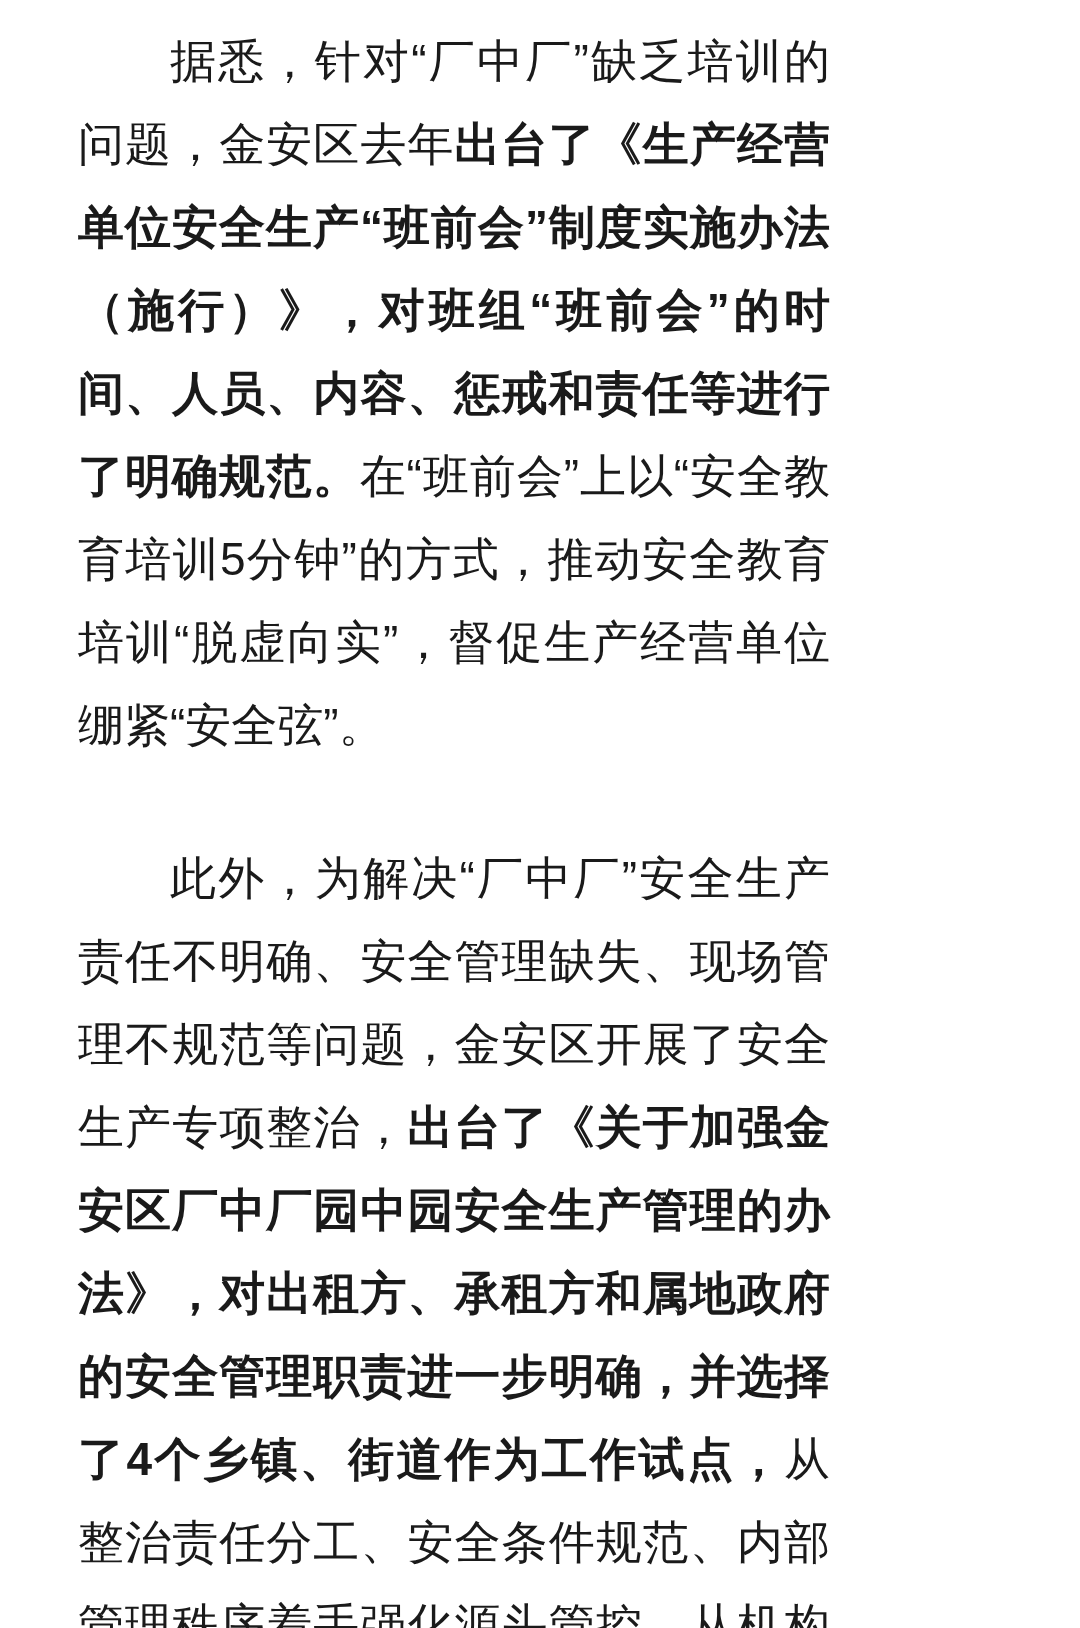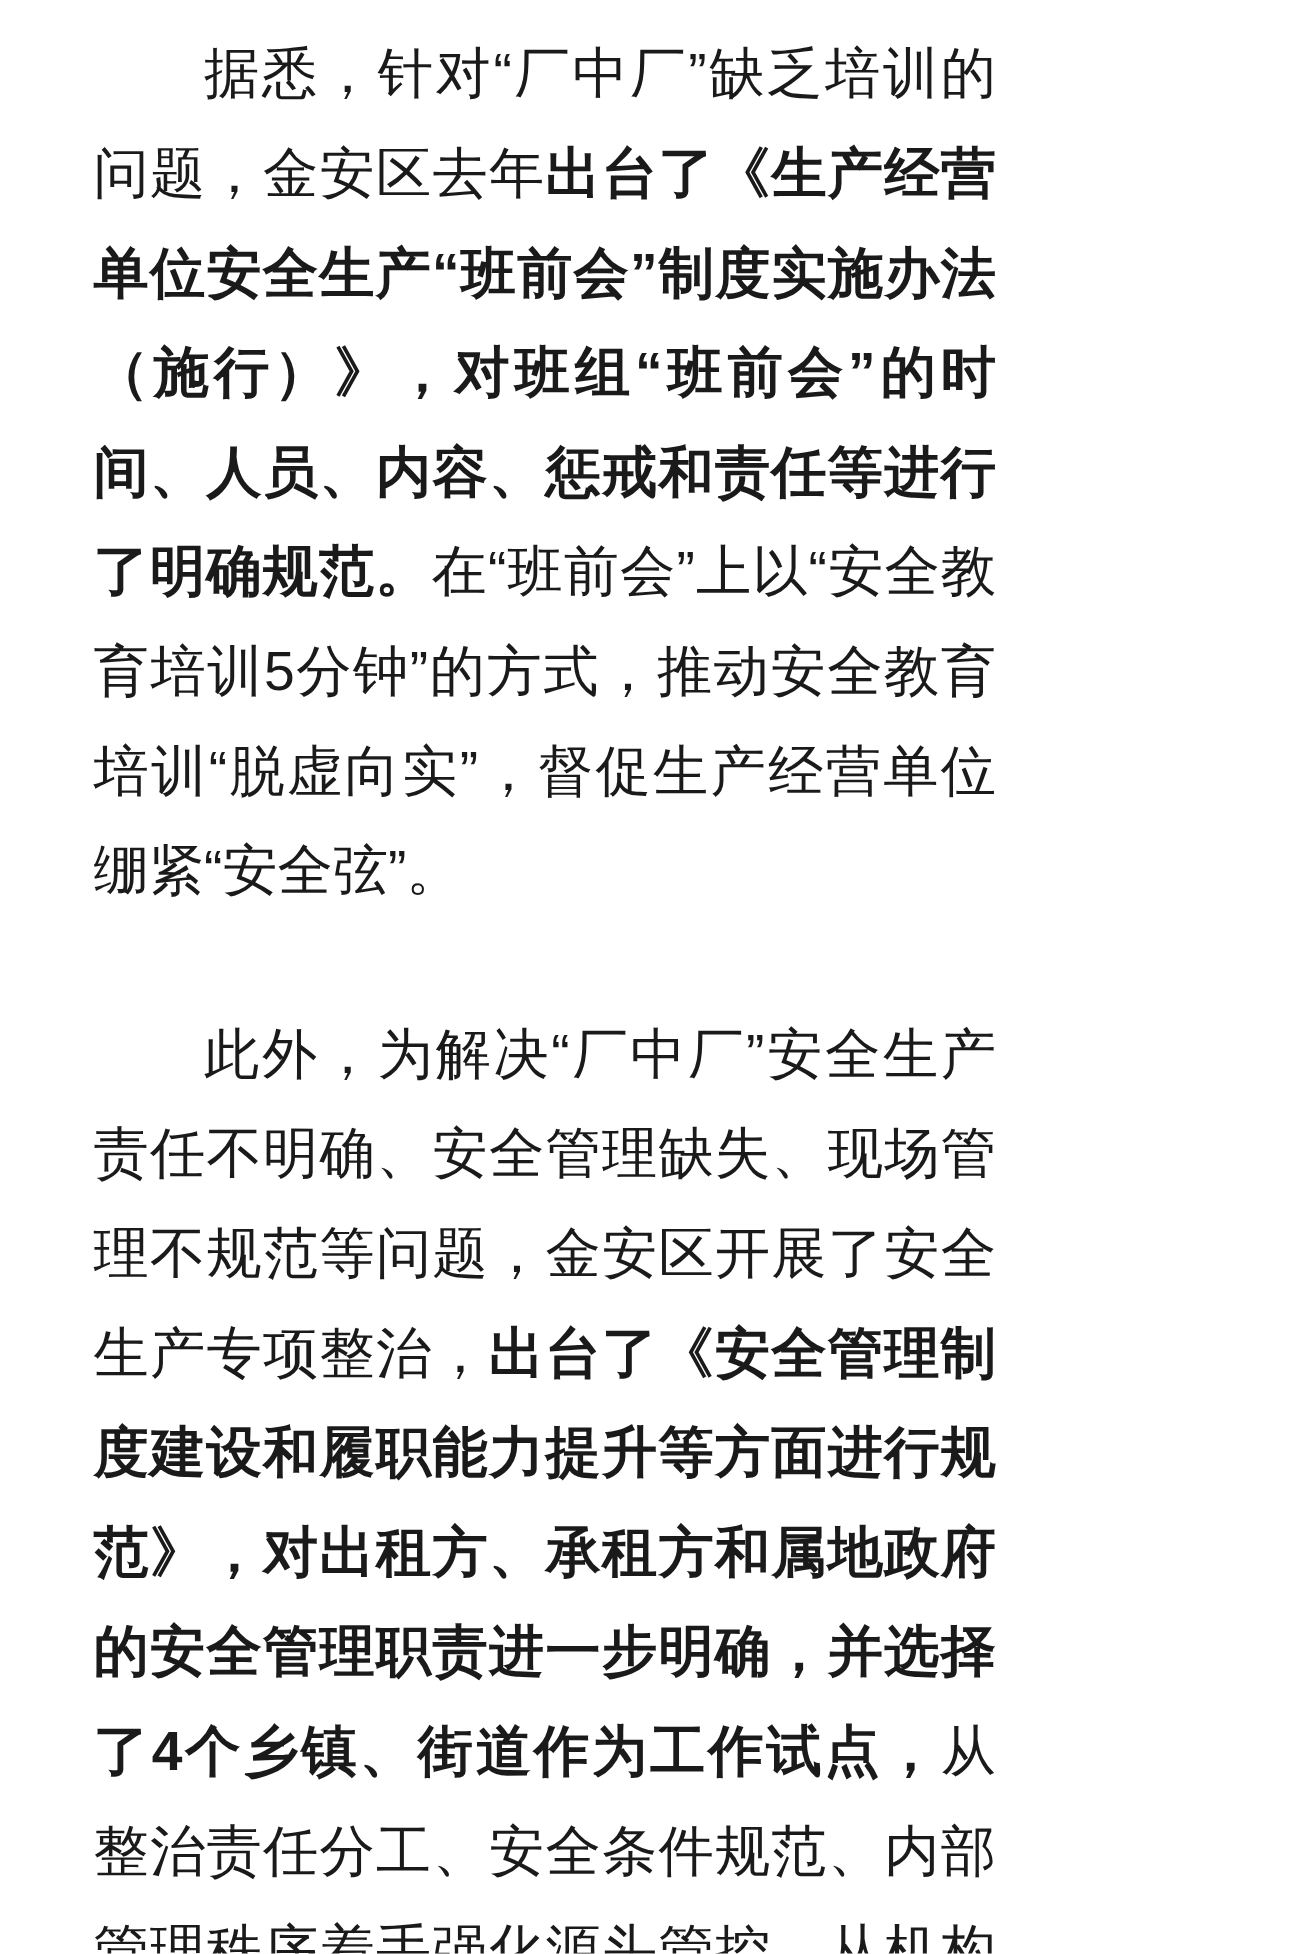--- a/index.html
+++ b/index.html
@@ -36,14 +36,14 @@
   }
   .seg.bold {
     font-weight: 700;
   }
 </style>
 </head>
 <body>
 
 <div class="article" style="color: rgb(26, 26, 26);">
     <p class="para"><span class="seg">据悉，针对“厂中厂”缺乏培训的问题，金安区去年</span><span class="seg bold">出台了《生产经营单位安全生产“班前会”制度实施办法（施行）》，对班组“班前会”的时间、人员、内容、惩戒和责任等进行了明确规范。</span><span class="seg">在“班前会”上以“安全教育培训5分钟”的方式，推动安全教育培训“脱虚向实”，督促生产经营单位绷紧“安全弦”。</span></p>
-    <p class="para"><span class="seg">此外，为解决“厂中厂”安全生产责任不明确、安全管理缺失、现场管理不规范等问题，金安区开展了安全生产专项整治，</span><span class="seg bold">出台了《安全管理制度建设和履职能力提升等方面进行规范》，对出租方、承租方和属地政府的安全管理职责进一步明确，并选择了4个乡镇、街道作为工作试点，</span><span class="seg">从整治责任分工、安全条件规范、内部管理秩序着手强化源头管控，从机构人员配置、安全管理制度建设和履职能力提升等方面进行规范，大力提升“厂中厂”小微企业安全管理水平。</span></p>
+    <p class="para"><span class="seg">此外，为解决“厂中厂”安全生产责任不明确、安全管理缺失、现场管理不规范等问题，金安区开展了安全生产专项整治，</span><span class="seg bold">出台了《关于加强金安区厂中厂园中园安全生产管理的办法》，对出租方、承租方和属地政府的安全管理职责进一步明确，并选择了4个乡镇、街道作为工作试点，</span><span class="seg">从整治责任分工、安全条件规范、内部管理秩序着手强化源头管控，从机构人员配置、安全管理制度建设和履职能力提升等方面进行规范，大力提升“厂中厂”小微企业安全管理水平。</span></p>
   </div>
 
 </body></html>

